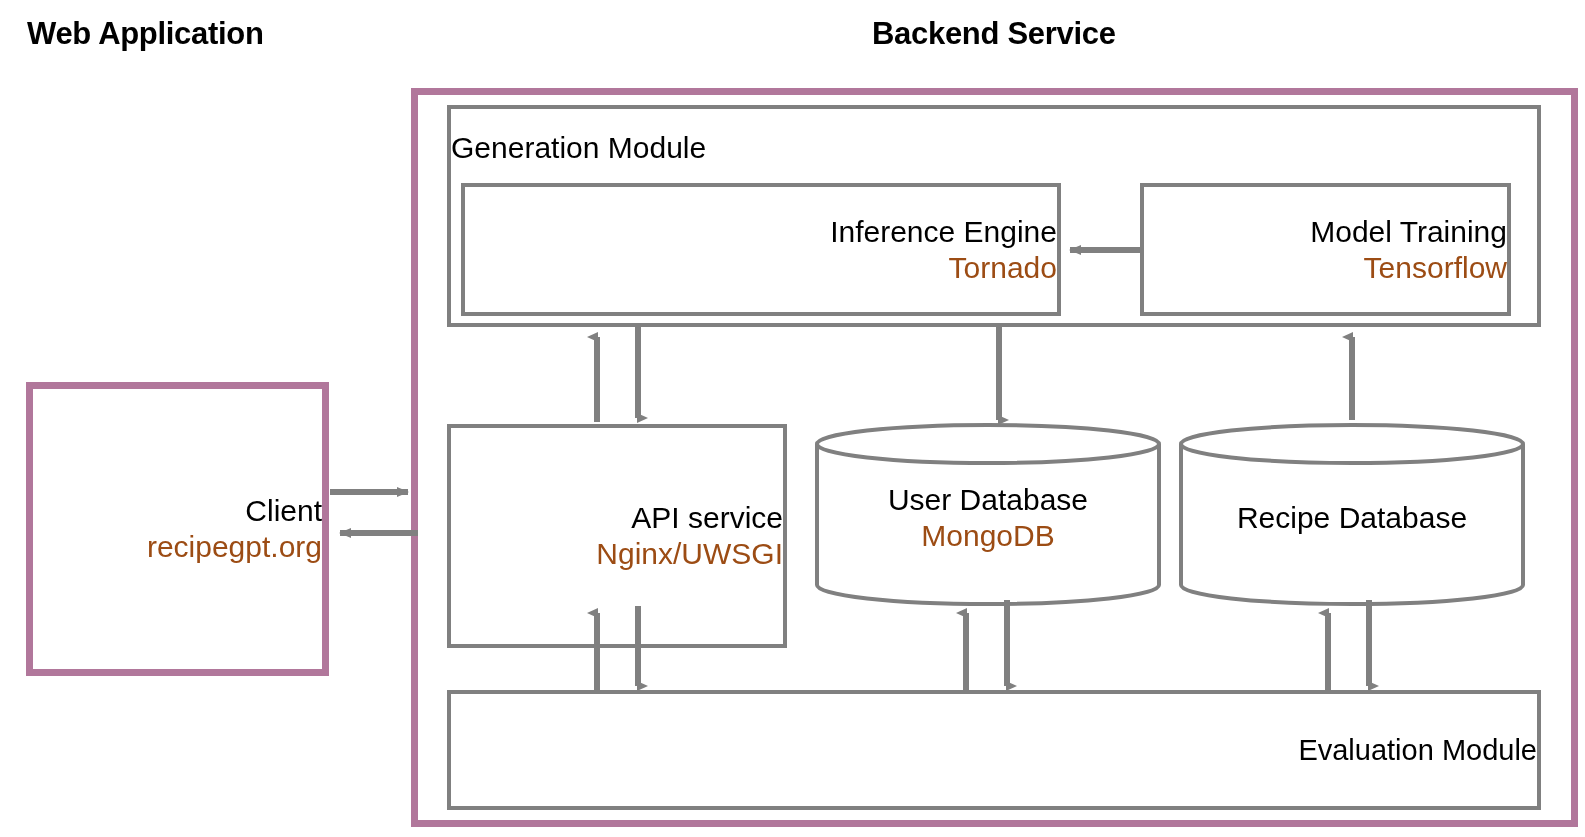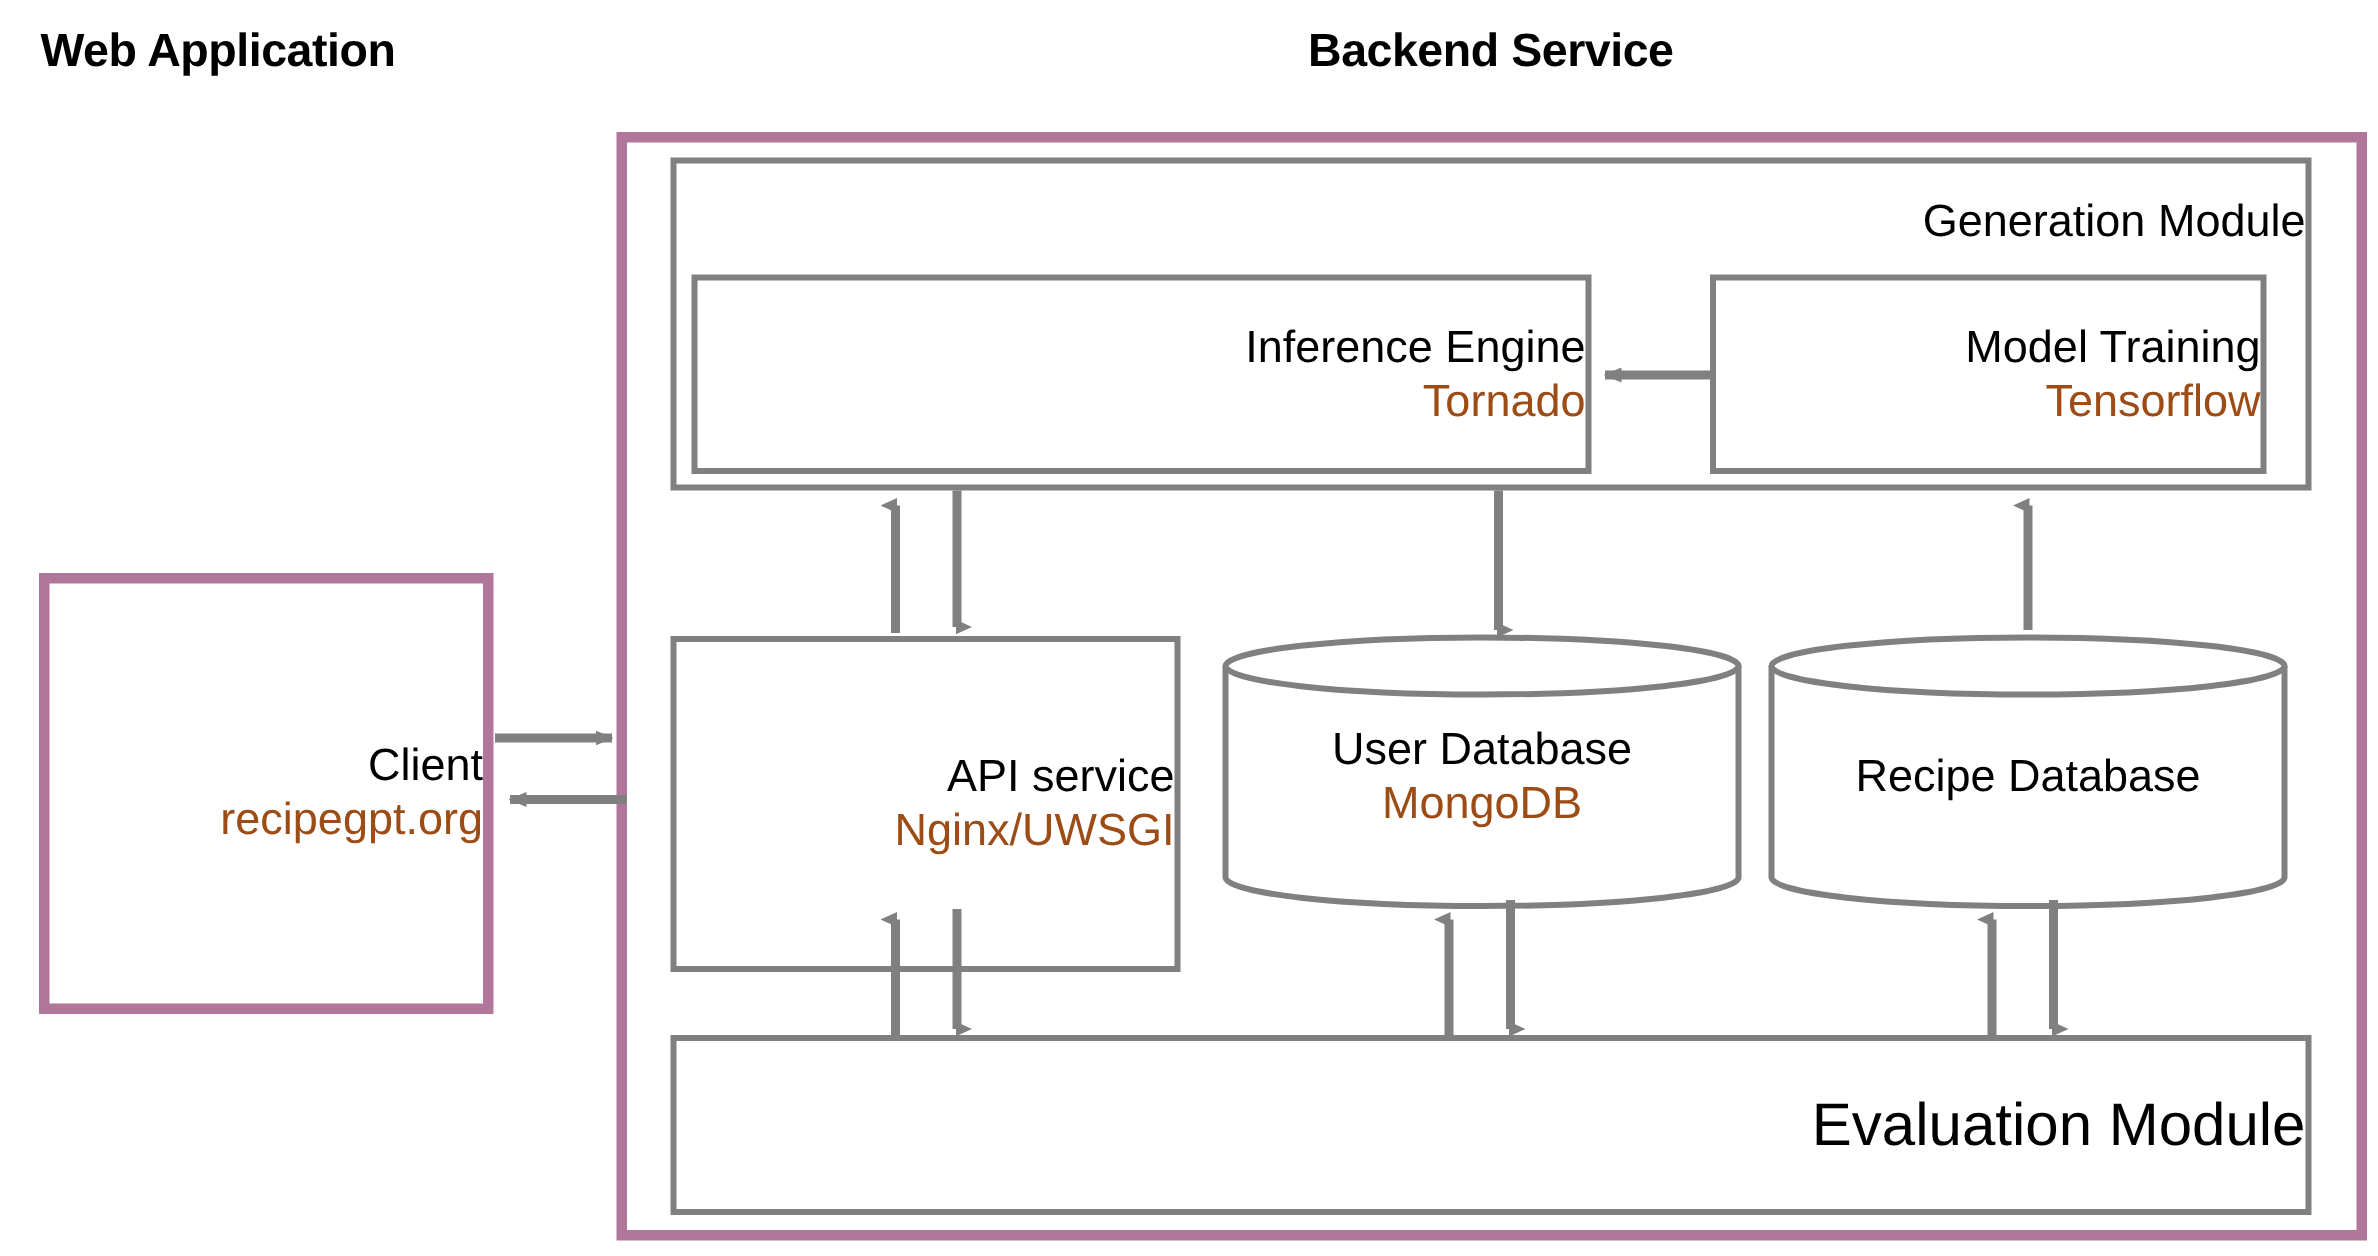--- a/index.html
+++ b/index.html
@@ -36,21 +36,21 @@
   .gray-box {
     position: absolute;
     border: 4px solid #808080;
     background: #ffffff;
     box-sizing: border-box;
   }
   .node-label {
     position: absolute;
     left: 0;
     right: 0;
-    text-align: right;
+    text-align: left;
     font-family: "Liberation Sans", sans-serif;
     color: #000000;
     font-size: 30px;
     line-height: 1.12;
     white-space: nowrap;
   }
   .tech-label {
     color: #9c4c14;
   }
   .box-text-center {
@@ -157,21 +157,21 @@
     <svg viewBox="0 0 348 185" preserveAspectRatio="none">
       <path d="M3,22 L3,163 A171,19 0 0 0 345,163 L345,22" fill="#ffffff" stroke="#808080" stroke-width="4"></path>
       <ellipse cx="174" cy="22" rx="171" ry="19" fill="#ffffff" stroke="#808080" stroke-width="4"></ellipse>
     </svg>
     <div class="cyl-text">
       <div>Recipe Database</div>
     </div>
   </div>
 
   <div class="gray-box" style="left:447px; top:690px; width:1094px; height:120px;">
-    <div class="box-text-center condensed" style="font-size:40px;">Evaluation Module</div>
+    <div class="box-text-center condensed" style="font-size:29px;">Evaluation Module</div>
   </div>
 
   <svg class="arrow-layer" viewBox="0 0 1585 837">
     <defs>
       <marker id="ahU" markerWidth="10" markerHeight="11" refX="5" refY="10" orient="auto" markerUnits="userSpaceOnUse">
         <path d="M5,0 L10,11 L0,11 Z" fill="#808080"></path>
       </marker>
       <marker id="ahD" markerWidth="10" markerHeight="11" refX="5" refY="10" orient="auto" markerUnits="userSpaceOnUse">
         <path d="M5,0 L10,11 L0,11 Z" fill="#808080"></path>
       </marker>

